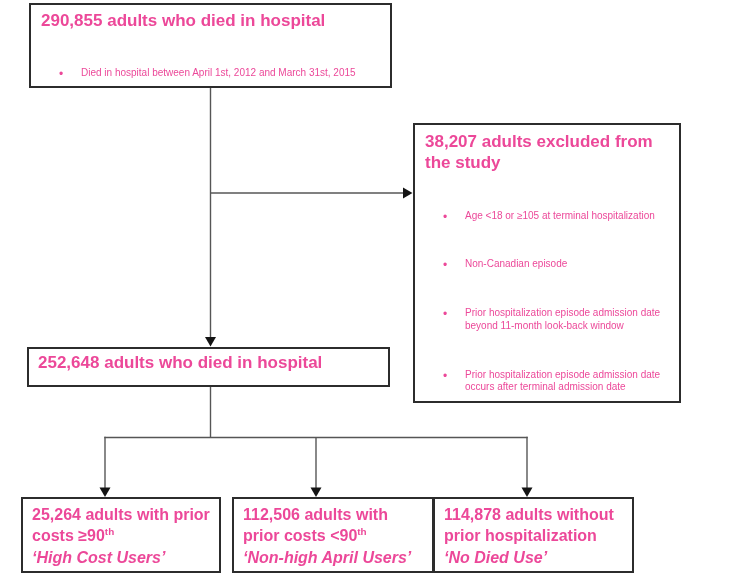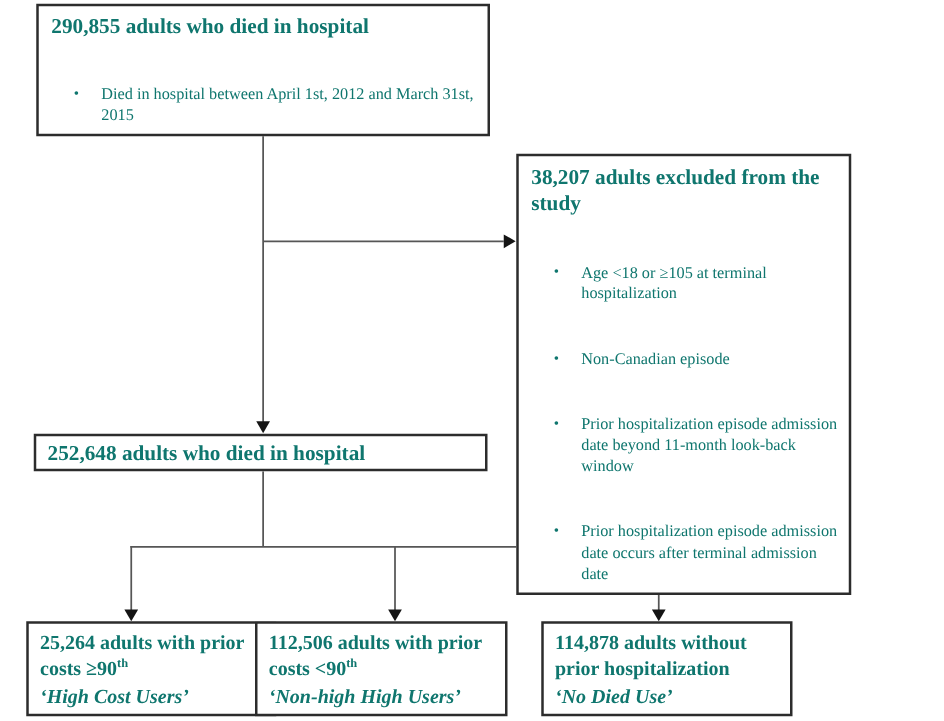--- a/index.html
+++ b/index.html
@@ -1,22 +1,22 @@
 <!DOCTYPE html>
 <html><head>
 <meta charset="utf-8">
 <style>
   html, body { margin: 0; padding: 0; background: #ffffff; }
   .canvas {
     position: relative;
     width: 755px;
     height: 577px;
     background: #ffffff;
-    font-family: Liberation Serif, serif;
-    color: #0f766e;
+    font-family: Liberation Sans, sans-serif;
+    color: #ec4899;
     overflow: hidden;
   }
   .connectors {
     position: absolute;
     left: 0; top: 0;
     width: 755px; height: 577px;
     pointer-events: none;
   }
   .connectors line { stroke: #565656; stroke-width: 1.4; }
   .connectors polygon { fill: #141414; }
@@ -33,44 +33,44 @@
     margin: 0;
   }
   .bullets {
     margin: 2px 0 0 0;
     padding: 0;
     list-style: none;
   }
   .bullets li {
     position: relative;
     padding-left: 40px;
-    font-size: 13px;
+    font-size: 10px;
     line-height: 1.28;
     margin-top: 36px;
   }
   .bullets li::before {
     content: "\2022";
     position: absolute;
     left: 18px;
     top: 0;
     font-size: 12px;
   }
   .top-box    { left: 29px;  top: 3px;   width: 363px; min-height: 63px;  padding: 5px 10px 6px 10px; }
   .excl-box   { left: 413px; top: 123px; width: 268px; min-height: 139px; padding: 6px 8px 7px 10px; }
-  .mid-box    { left: 27px;  top: 347px; width: 363px; height: 30px; padding: 3px 8px 0 9px; }
+  .mid-box    { left: 27px;  top: 347px; width: 363px; height: 40px; padding: 3px 8px 0 9px; }
   .outcome {
     top: 497px;
     height: 76px;
     padding: 5px 8px 5px 9px;
     font-size: 16px;
     font-weight: bold;
     line-height: 1.34;
   }
   .outcome-1 { left: 4px;   width: 200px; margin-left: 17px; }
-  .outcome-2 { left: 204px; width: 202px; }
+  .outcome-2 { left: 232px; width: 202px; }
   .outcome-3 { left: 433px; width: 201px; }
   .outcome sup { font-size: 0.62em; line-height: 0; }
   .outcome-label { font-style: italic; }
 </style>
 </head>
 <body>
 
 <div class="canvas">
 
   <svg class="connectors" viewBox="0 0 755 577" xmlns="http://www.w3.org/2000/svg">
@@ -109,21 +109,21 @@
     <div class="box-title">252,648 adults who died in hospital</div>
   </div>
 
   <div class="box outcome outcome-1">
     <div class="outcome-text"><span>25,264 adults with prior costs ≥90</span><sup>th</sup></div>
     <div class="outcome-label">‘High Cost Users’</div>
   </div>
 
   <div class="box outcome outcome-2">
     <div class="outcome-text"><span>112,506 adults with prior costs &lt;90</span><sup>th</sup></div>
-    <div class="outcome-label">‘Non-high High Users’</div>
+    <div class="outcome-label">‘Non-high April Users’</div>
   </div>
 
   <div class="box outcome outcome-3">
     <div class="outcome-text"><span>114,878 adults without prior hospitalization</span><sup></sup></div>
     <div class="outcome-label">‘No Died Use’</div>
   </div>
 
 </div>
 
 </body></html>

